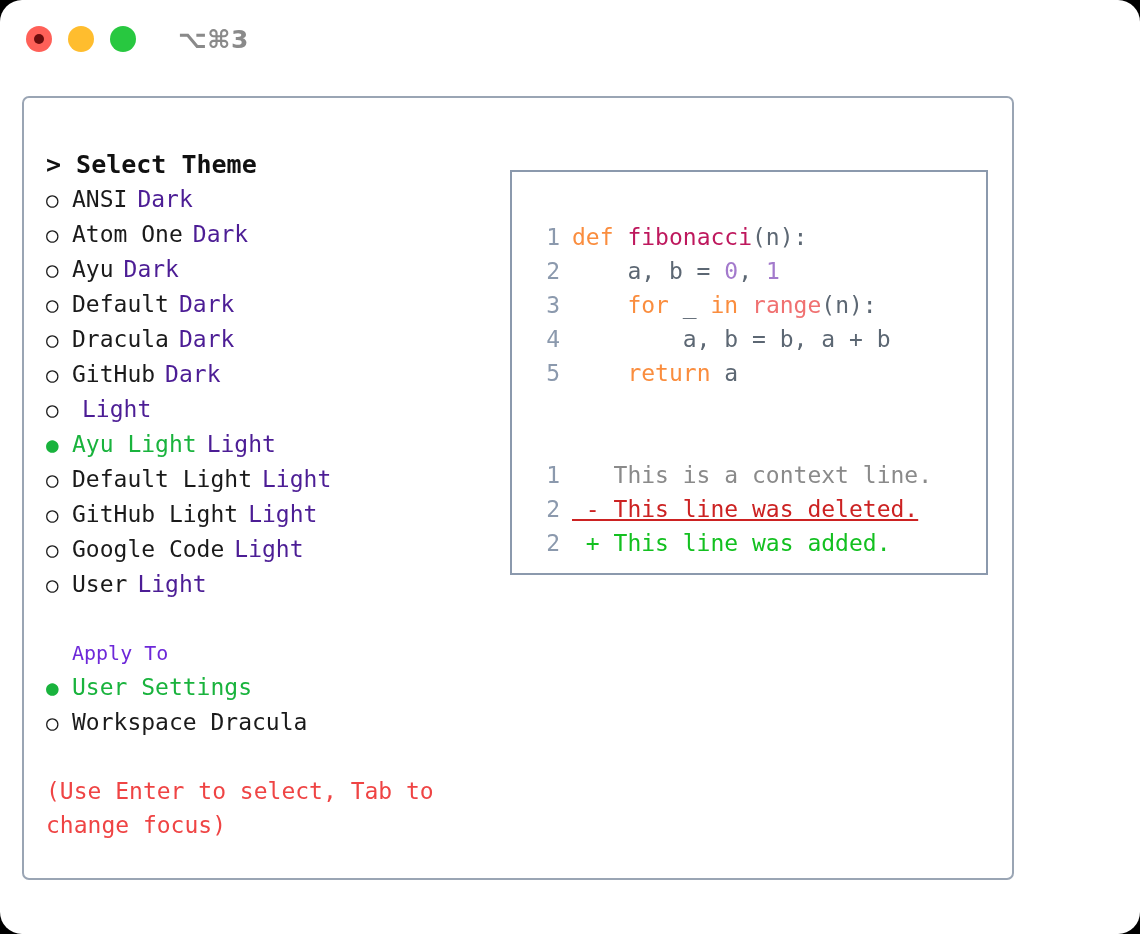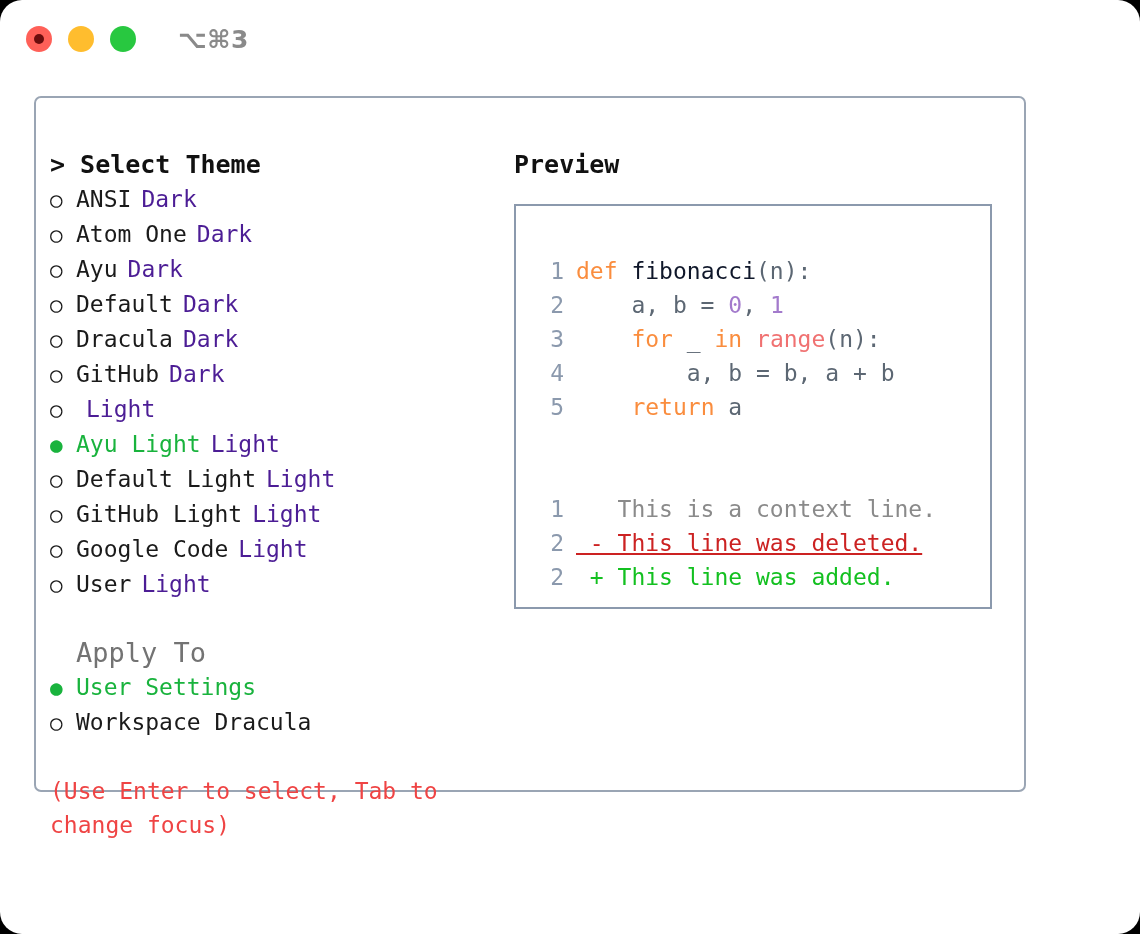--- a/index.html
+++ b/index.html
@@ -51,28 +51,29 @@
     font-size: 25px;
     font-weight: bold;
     color: #8a8a8a;
     letter-spacing: 0.5px;
     font-family: "DejaVu Sans", sans-serif;
   }
 
   
   .card {
     position: absolute;
-    left: 34px;
+    left: 22px;
     top: 96px;
     width: 992px;
-    height: 696px;
+    height: 784px;
     border: 2px solid #9aa5b4;
     border-radius: 7px;
     box-sizing: border-box;
     background: #ffffff;
+    padding-left: 8px;
   }
 
   .card-inner {
     position: relative;
     width: 100%;
     height: 100%;
   }
 
   
   .left-col {
@@ -103,23 +104,23 @@
     flex: 0 0 26px;
     font-size: 21px;
     color: #1a1a1a;
   }
   .opt-row.selected .opt-marker,
   .opt-row.selected .opt-label { color: #19b33d; }
   .opt-label { color: #1a1a1a; }
   .opt-kind  { color: #4c1d95; margin-left: 10px; }
 
   .apply-header {
-    font-size: 27px;
-    line-height: 34px;
-    color: #737373;
+    font-size: 20px;
+    line-height: 34px;
+    color: #6d28d9;
     padding-left: 26px;
     white-space: pre;
   }
 
   .spacer-sm { height: 34px; }
 
   .hint {
     margin-top: 34px;
     font-size: 23px;
     line-height: 34px;
@@ -155,21 +156,21 @@
   .ln {
     width: 34px;
     flex: 0 0 34px;
     text-align: right;
     color: #8b99ad;
     margin-right: 12px;
   }
   .code-text { white-space: pre; }
 
   .tok-kw   { color: #fa8d3e; }
-  .tok-fn   { color: #0f172a; }
+  .tok-fn   { color: #be185d; }
   .tok-bi   { color: #f07171; }
   .tok-num  { color: #a37acc; }
   .tok-id   { color: #5c6773; }
   .tok-punc { color: #5c6773; }
 
   .gap-line { height: 34px; }
 
   .diff-ctx { color: #8a8a8a; }
   .diff-del { color: #cc2222; text-decoration: underline; }
   .diff-add { color: #13c020; }
@@ -215,21 +216,20 @@
 
         <div id="apply-options">
             <div class="opt-row selected"><span class="opt-marker">●</span><span class="opt-label">User Settings</span></div>
             <div class="opt-row"><span class="opt-marker">○</span><span class="opt-label">Workspace Dracula</span></div>
           </div>
 
         <div class="hint">(Use Enter to select, Tab to change focus)</div>
       </div>
 
       <div class="right-col">
-        <div class="section-header">Preview</div>
 
         <div class="preview-box">
           <div id="code-block">
               <div class="code-line"><span class="ln">1</span><span class="code-text"><span class="tok-kw">def </span><span class="tok-fn">fibonacci</span><span class="tok-punc">(n):</span></span></div>
               <div class="code-line"><span class="ln">2</span><span class="code-text"><span class="tok-id">    a, b = </span><span class="tok-num">0</span><span class="tok-id">, </span><span class="tok-num">1</span></span></div>
               <div class="code-line"><span class="ln">3</span><span class="code-text"><span class="tok-id">    </span><span class="tok-kw">for</span><span class="tok-id"> _ </span><span class="tok-kw">in</span><span class="tok-id"> </span><span class="tok-bi">range</span><span class="tok-punc">(n):</span></span></div>
               <div class="code-line"><span class="ln">4</span><span class="code-text"><span class="tok-id">        a, b = b, a + b</span></span></div>
               <div class="code-line"><span class="ln">5</span><span class="code-text"><span class="tok-id">    </span><span class="tok-kw">return</span><span class="tok-id"> a</span></span></div>
             </div>
           <div class="gap-line"></div>

